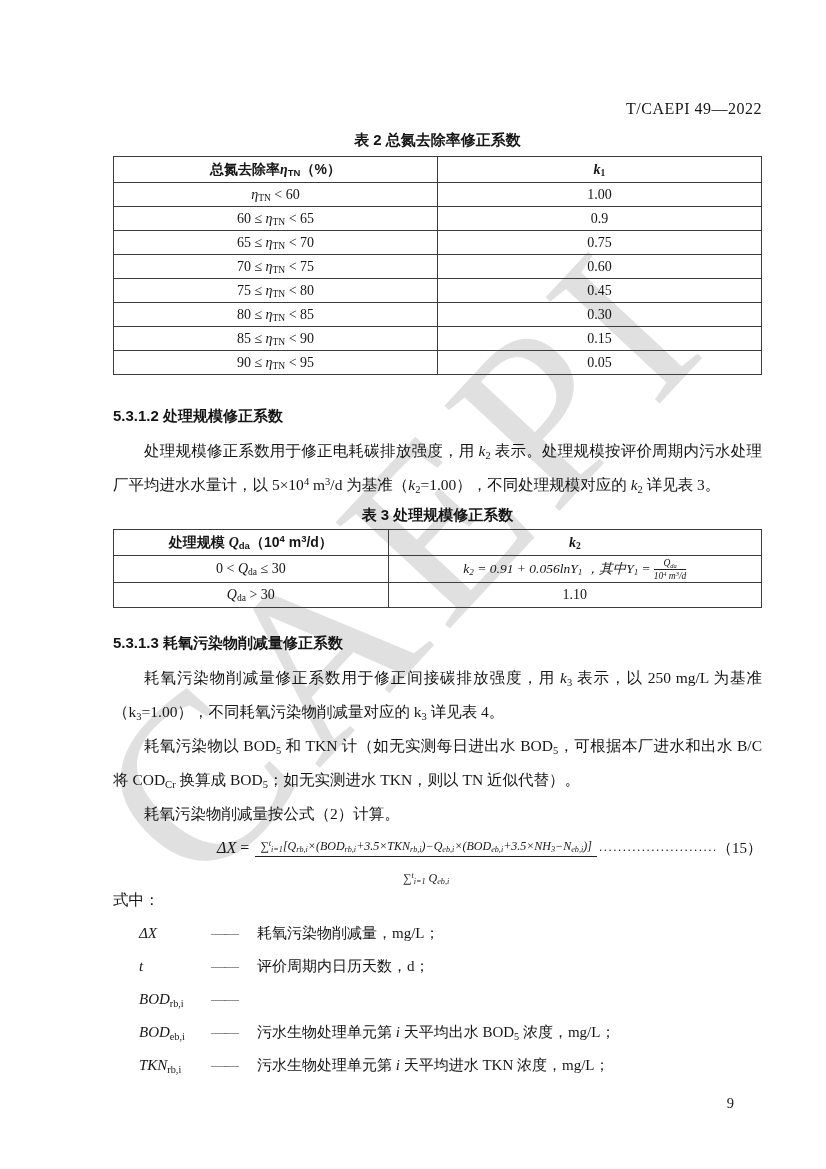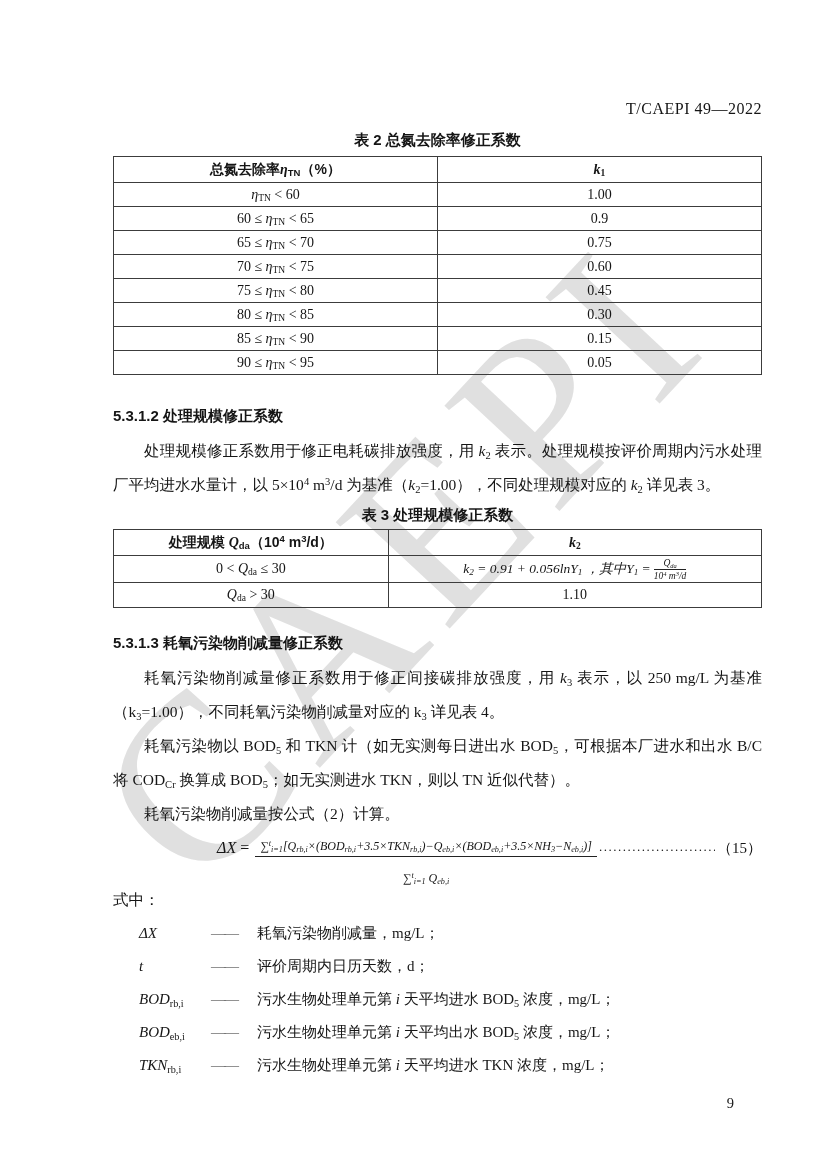--- a/index.html
+++ b/index.html
@@ -196,21 +196,20 @@
       <span class="defdesc">耗氧污染物削减量，mg/L；</span>
     </div>
     <div class="defrow">
       <span class="defterm"><i>t</i></span>
       <span class="defdash">——</span>
       <span class="defdesc">评价周期内日历天数，d；</span>
     </div>
     <div class="defrow">
       <span class="defterm"><i>BOD</i><sub>rb,i</sub></span>
       <span class="defdash">——</span>
-      <span class="defdesc">污水生物处理单元第 <i>i</i> 天平均进水 BOD<sub>5</sub> 浓度，mg/L；</span>
     </div>
     <div class="defrow">
       <span class="defterm"><i>BOD</i><sub>eb,i</sub></span>
       <span class="defdash">——</span>
       <span class="defdesc">污水生物处理单元第 <i>i</i> 天平均出水 BOD<sub>5</sub> 浓度，mg/L；</span>
     </div>
     <div class="defrow">
       <span class="defterm"><i>TKN</i><sub>rb,i</sub></span>
       <span class="defdash">——</span>
       <span class="defdesc">污水生物处理单元第 <i>i</i> 天平均进水 TKN 浓度，mg/L；</span>

